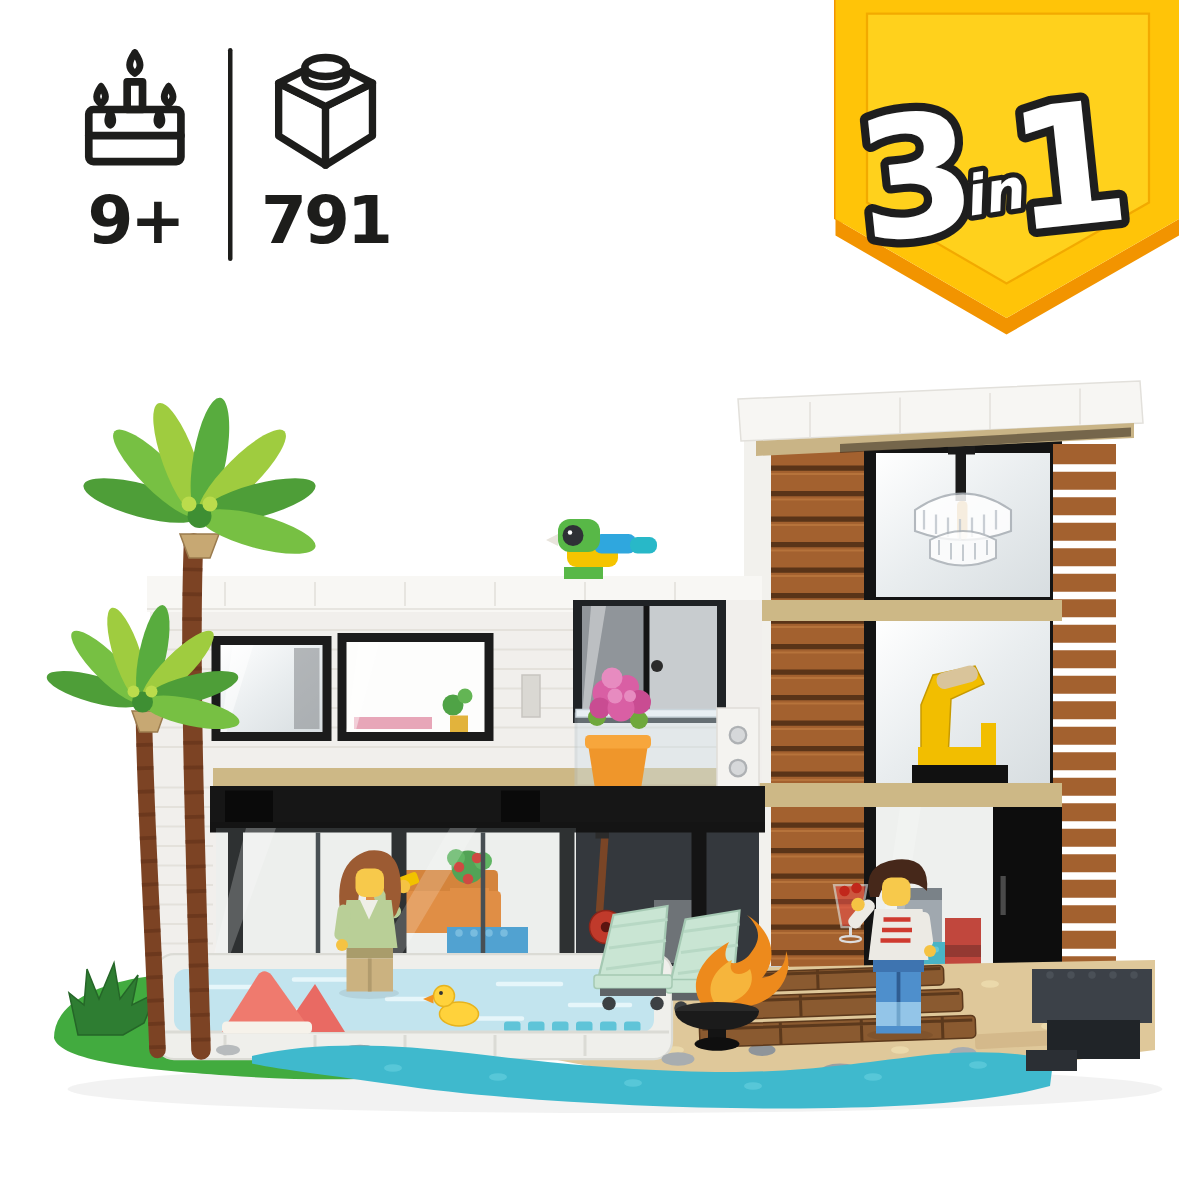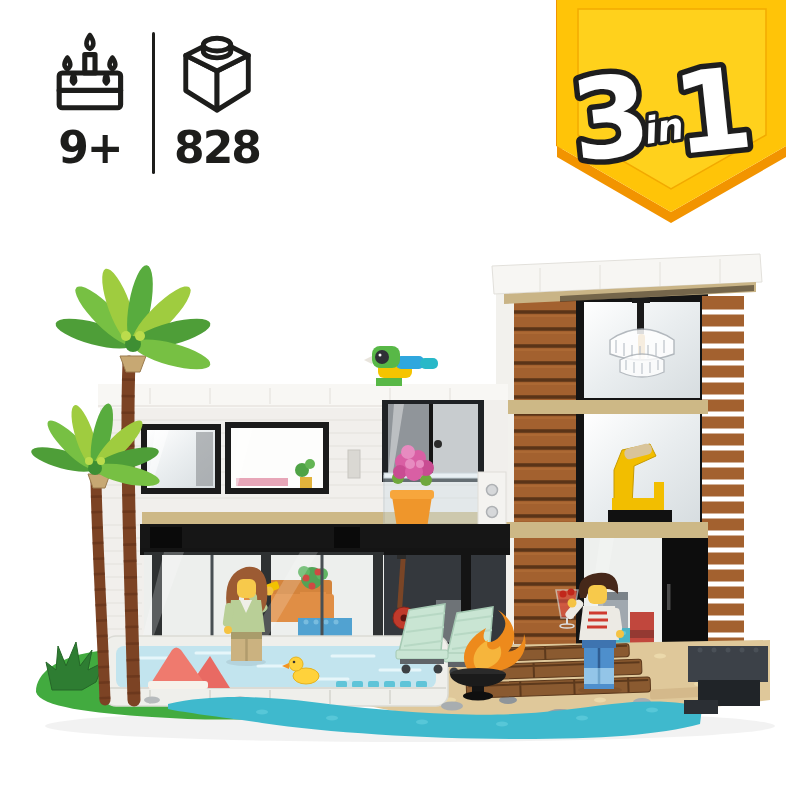--- a/index.html
+++ b/index.html
@@ -423,21 +423,21 @@
     <div class="badge-divider"></div>
     <div class="badge">
       <svg viewBox="0 0 84 88" fill="#ffffff" stroke="#1d1d1b" stroke-width="5" stroke-linejoin="round" stroke-linecap="round">
         <polygon points="10,26 42,42 42,82 10,62"></polygon>
         <polygon points="74,26 42,42 42,82 74,62"></polygon>
         <polygon points="42,10 74,26 42,42 10,26"></polygon>
         <path d="M28,15 v7 M56,15 v7" fill="none"></path>
         <path d="M28,22 a14,6.5 0 0 0 28,0" fill="#ffffff"></path>
         <ellipse cx="42" cy="15" rx="14" ry="6.5"></ellipse>
       </svg>
-      <div class="badge-label">828</div>
+      <div class="badge-label">791</div>
     </div>
   </div>
 
   <svg class="banner" viewBox="0 0 230 224">
     <polygon points="1,146 115,212 230,146 230,157 115,223 1,157" fill="#F29400"></polygon>
     <polygon points="0,0 6,0 6,149 0,146" fill="#F29400"></polygon>
     <polygon points="1,0 230,0 230,146 115,212 1,146" fill="#FFC408"></polygon>
     <polygon points="22,9 210,9 210,135 115,189 22,135" fill="#FFD21E" stroke="#F2A900" stroke-width="1.5" opacity="0.95"></polygon>
     <text class="b-big" x="55" y="157" text-anchor="middle" stroke-width="11" transform="rotate(-6 55 120)" fill="#FFFFFF" stroke="#1E1E1E">3</text>
     <text class="b-small" x="108" y="141" text-anchor="middle" stroke-width="7" transform="rotate(-9 108 128)" fill="#FFFFFF" stroke="#1E1E1E">in</text>

